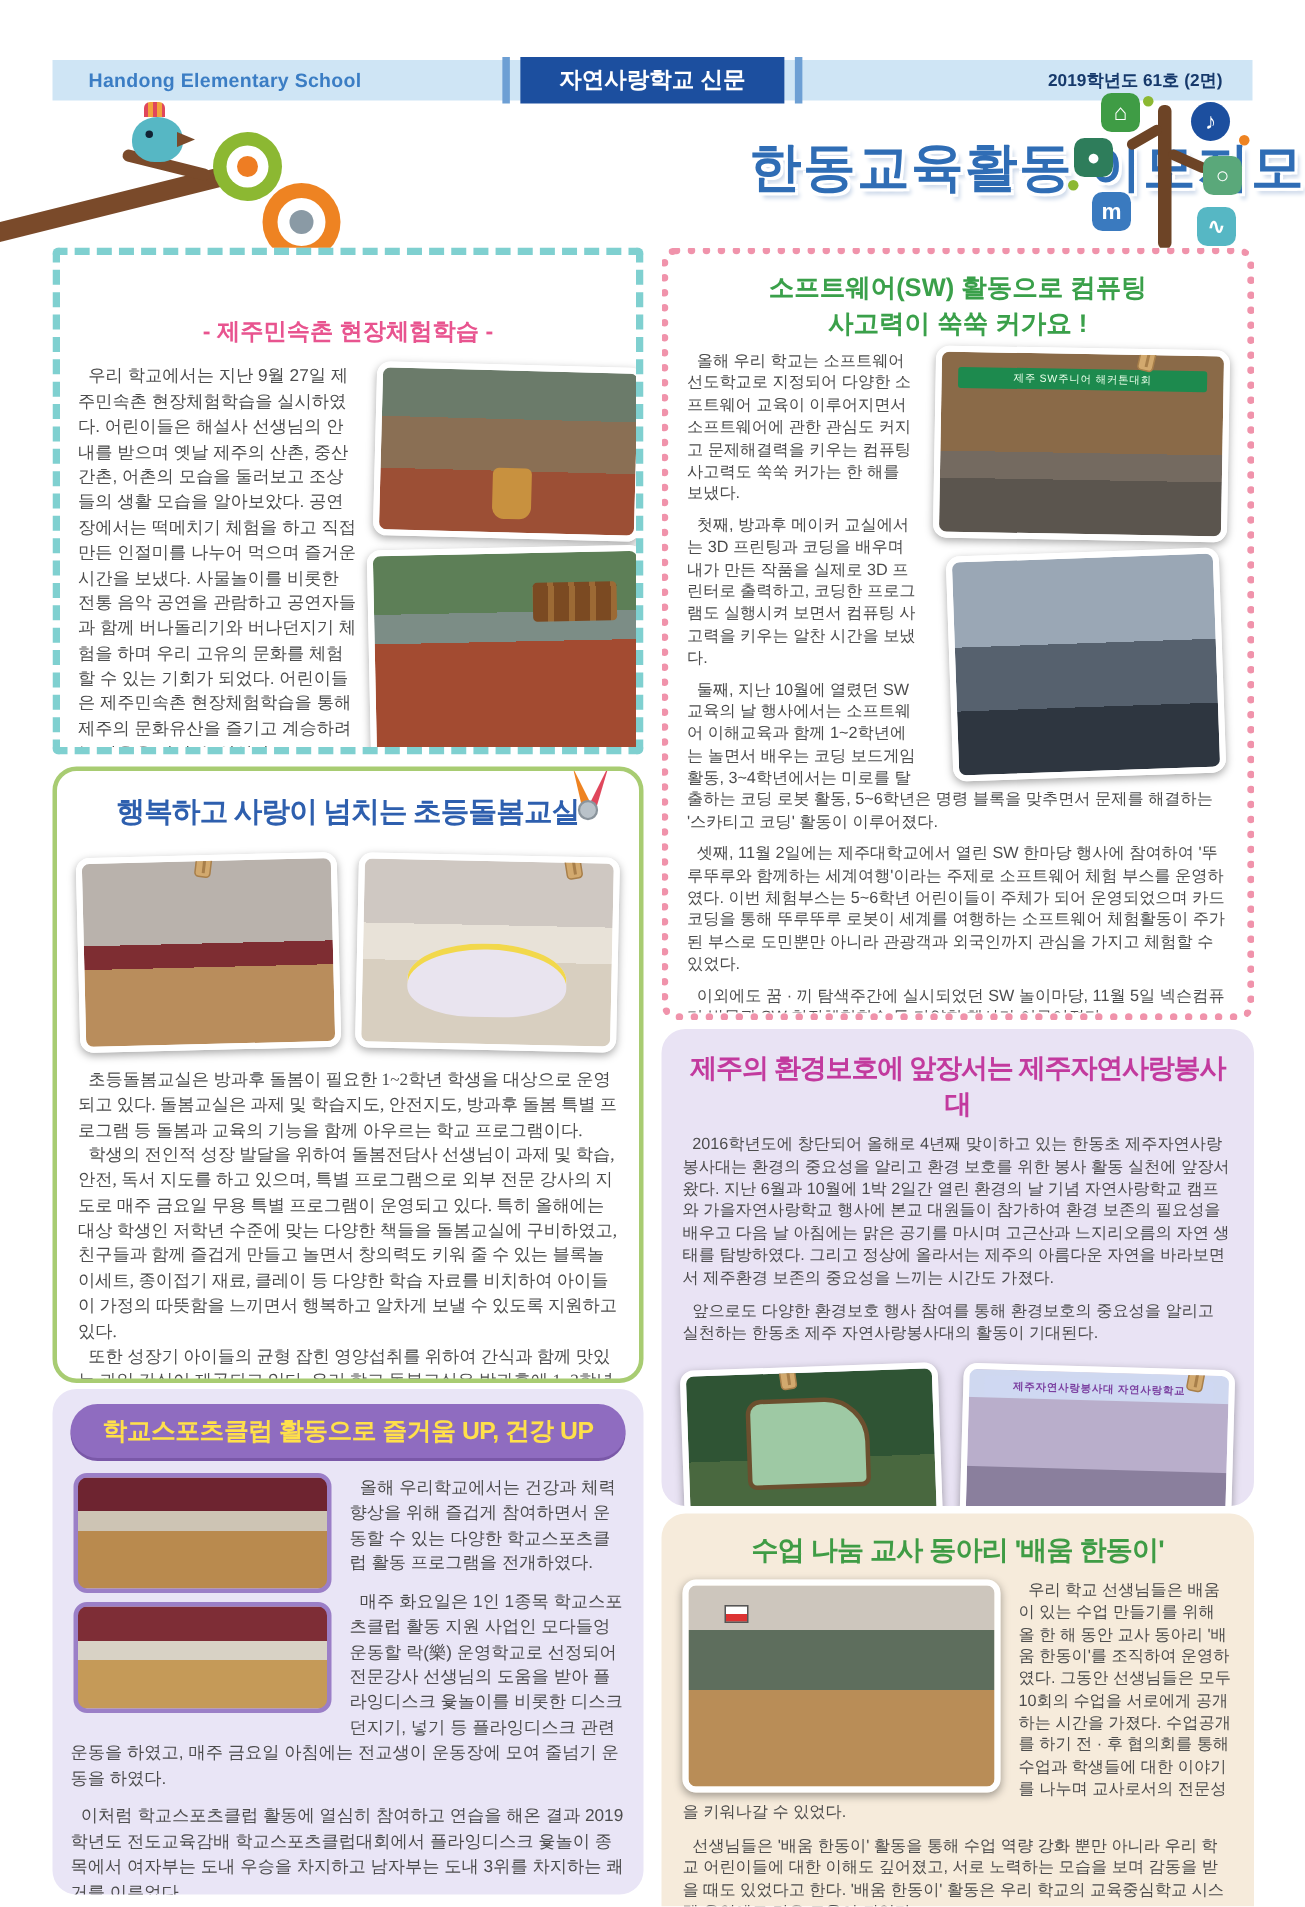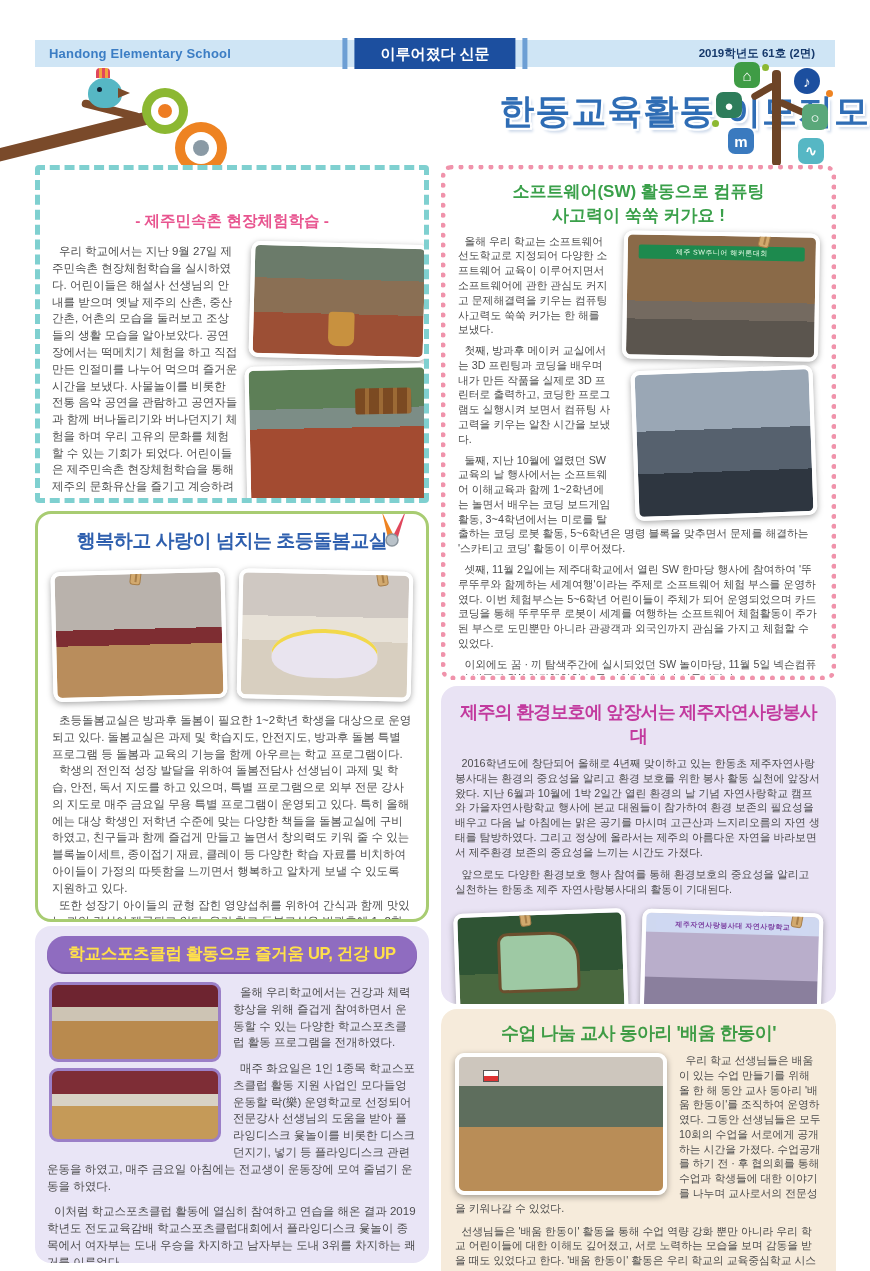--- a/index.html
+++ b/index.html
@@ -3,21 +3,21 @@
 <meta charset="utf-8">
 <style>
   * { margin:0; padding:0; box-sizing:border-box; }
   html,body { background:#ffffff; }
   body { font-family:"Liberation Sans","DejaVu Sans",sans-serif; }
   .page { position:relative; width:870px; height:1271px; background:#ffffff; overflow:hidden; margin:0 auto; }
 
   
   .header-bar { position:absolute; left:35px; right:35px; top:40px; height:27px;
     background:#cfe5f5; display:flex; align-items:center; }
-  .header-school { color:#3b7dc4; font-weight:bold; font-size:13px; margin-left:14px; letter-spacing:.2px; }
+  .header-school { color:#3b7dc4; font-weight:bold; font-size:13px; margin-left:24px; letter-spacing:.2px; }
   .header-issue { position:absolute; right:20px; color:#16396b; font-size:11.5px; font-weight:bold; }
   .header-badge { position:absolute; left:50%; transform:translateX(-50%); top:-2px; height:31px;
     background:#1c4f9f; color:#fff; font-weight:bold; font-size:15px; line-height:31px;
     padding:0 26px; white-space:nowrap; }
   .header-badge::before, .header-badge::after { content:""; position:absolute; top:0; bottom:0; width:5px; background:#6d9fd4; }
   .header-badge::before { left:-12px; } .header-badge::after { right:-12px; }
 
   
   .page-title { position:absolute; top:88px; left:0; right:0; text-align:right;
     font-size:35px; font-weight:bold; color:#2f6db5; letter-spacing:1px;
@@ -80,21 +80,21 @@
   .ph-folk1 { width:178px; height:116px; transform:rotate(1.5deg);
     background:linear-gradient(180deg,#6b7b6a 0 30%,#8a6f54 30% 62%,#9c4f35 62% 100%); }
   .ph-folk1::after { content:""; position:absolute; left:44%; bottom:8%; width:26px; height:34px; background:#c8913f; border-radius:4px 4px 8px 8px; }
   .ph-folk2 { width:184px; height:148px; margin-top:6px; margin-left:-4px; transform:rotate(-1.2deg);
     background:linear-gradient(180deg,#5d7f57 0 28%,#7c8d86 28% 42%,#a34b31 42% 100%); }
   .ph-folk2::before { content:""; position:absolute; right:8%; top:14%; width:56px; height:26px;
     background:repeating-linear-gradient(90deg,#7b4a22 0 10px,#9c6a35 10px 14px); border-radius:3px; }
 
   
   .box-care { height:411px; margin-bottom:4px; border:3px solid #a8cc72; border-radius:16px;
-    background:#fff; padding:12px 14px; }
+    background:#fff; padding:12px 14px;font-family:Liberation Serif, serif; }
   .box-care h2 { text-align:center; color:#2e5fae; font-size:19px; margin-top:2px; letter-spacing:-.5px; }
   .care-photos { display:flex; gap:12px; justify-content:center; margin-top:16px; }
   .ph-care1 { width:176px; height:130px; transform:rotate(-1.4deg);
     background:linear-gradient(180deg,#b9b2ac 0 45%,#7e2d32 45% 58%,#b98d5c 58% 100%); }
   .ph-care2 { width:176px; height:130px; transform:rotate(1.2deg);
     background:linear-gradient(180deg,#cfc8c2 0 35%,#e8e2d8 35% 55%,#d8cfc0 55% 100%); }
   .ph-care2::after { content:""; position:absolute; left:18%; top:45%; width:64%; height:40%;
     background:#e9e4ef; border-radius:50% 50% 40% 40%; box-shadow:inset 0 4px 0 #f2d84b; }
   .care-body { margin-top:12px; }
   .shuttle { position:absolute; right:10px; top:-4px; }
@@ -144,21 +144,21 @@
     background:linear-gradient(180deg,#fff 0 50%,#d33 50% 100%); border:1px solid #555; }
   .box-teacher p.body { margin-top:8px; }
 </style>
 </head>
 <body>
 
 <div class="page">
 
   <div class="header-bar">
     <span class="header-school">Handong Elementary School</span>
-    <span class="header-badge">이루어졌다 신문</span>
+    <span class="header-badge">자연사랑학교 신문</span>
     <span class="header-issue">2019학년도 61호 (2면)</span>
   </div>
 
   <div class="deco-left">
     <div class="branch"></div>
     <div class="crest"></div>
     <div class="bird"></div>
     <div class="target t1">
         <div class="mid">
           <div class="dot"></div>

